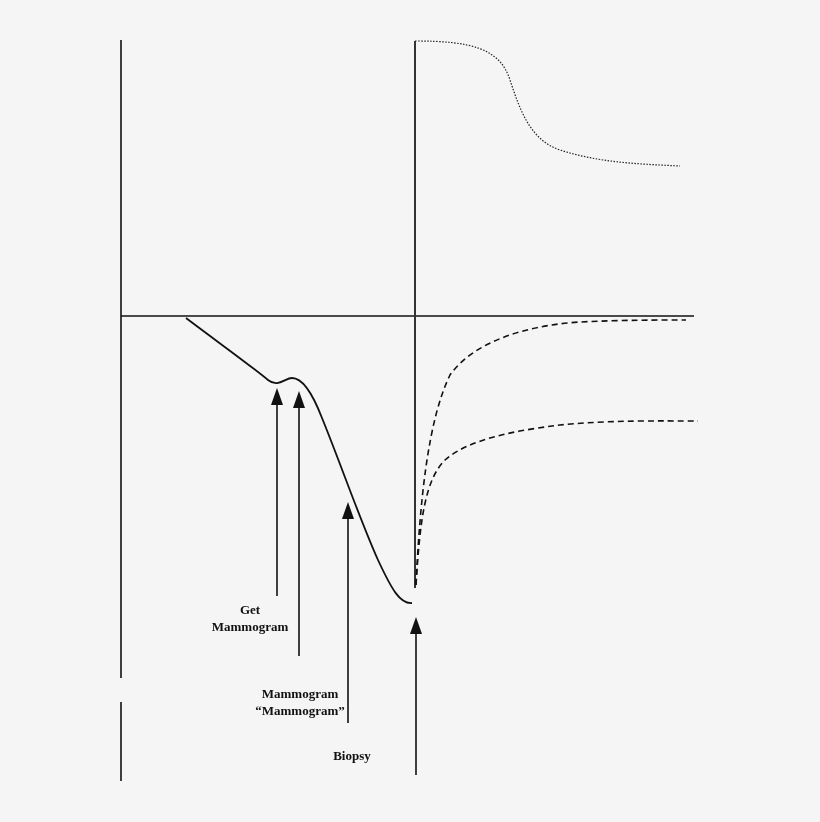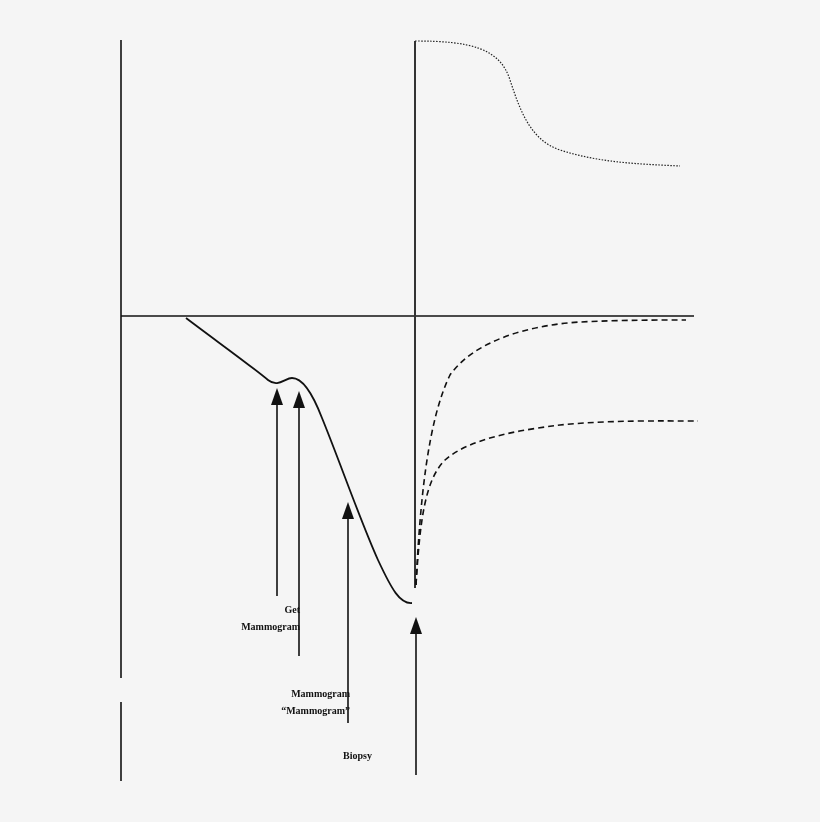--- a/index.html
+++ b/index.html
@@ -18,29 +18,29 @@
       position: absolute;
       left: 0;
       top: 0;
       width: 820px;
       height: 822px;
     }
     .label {
       position: absolute;
       font-family: "Liberation Serif", "DejaVu Serif", serif;
       font-weight: bold;
-      font-size: 10px;
+      font-size: 13px;
       color: #111;
-      text-align: right;
+      text-align: center;
       line-height: 17px;
       white-space: nowrap;
     }
     #label-get-mammogram { left: 200px; top: 601px; width: 100px; }
     #label-mammogram-abnormal { left: 250px; top: 685px; width: 100px; }
-    #label-biopsy { left: 312px; top: 747px; width: 60px; }
+    #label-biopsy { left: 322px; top: 747px; width: 60px; }
   </style>
 </head>
 <body>
 
 <svg id="canvas" xmlns="http://www.w3.org/2000/svg" width="820" height="822" viewBox="0 0 820 822">
   <defs>
     <marker id="arrowhead" markerWidth="12" markerHeight="14" refX="6" refY="0" orient="auto" markerUnits="userSpaceOnUse">
     </marker>
   </defs>
 

